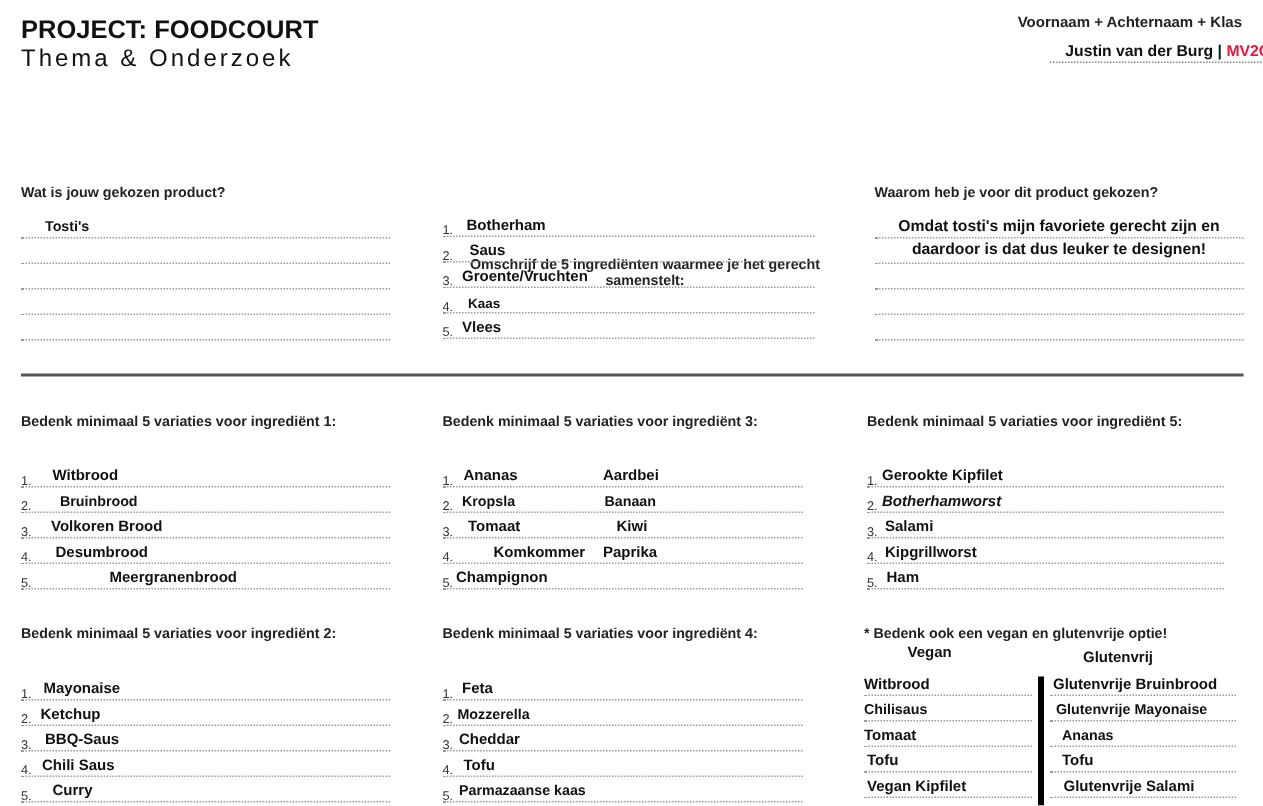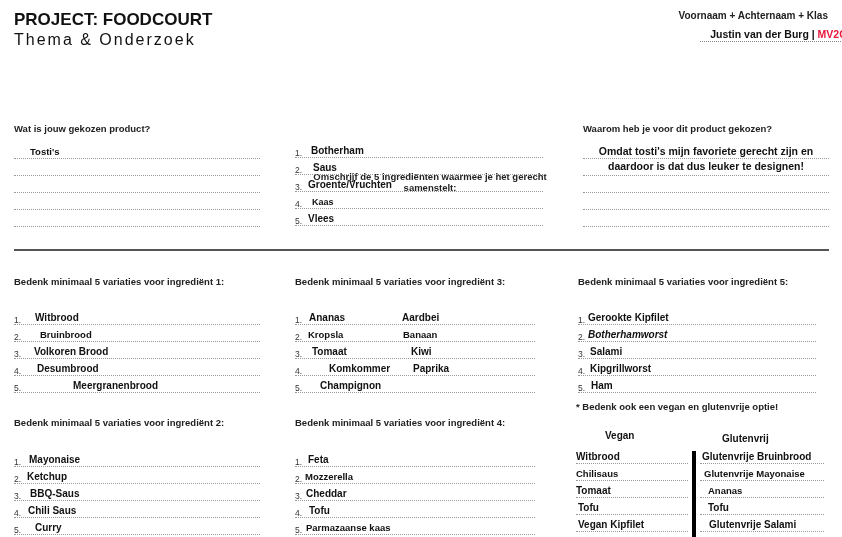--- a/index.html
+++ b/index.html
@@ -110,25 +110,25 @@
     <span class="ans2" style="left:108px; font-size:9.5px;">Banaan</span>
   </div>
 <div class="line" style="left:295px; top:343px; width:240px;">
     <span class="num">3.</span>
     <span class="ans" style="left:17px;">Tomaat</span>
     <span class="ans2" style="left:116px;">Kiwi</span>
   </div>
 <div class="line" style="left:295px; top:360px; width:240px;">
     <span class="num">4.</span>
     <span class="ans" style="left:9px;margin-left:25px;">Komkommer</span>
-    <span class="ans2" style="left:118px;margin-top:32px;">Paprika</span>
+    <span class="ans2" style="left:107px;margin-top:32px;">Paprika</span>
   </div>
 <div class="line" style="left:295px; top:377px; width:240px;">
     <span class="num">5.</span>
-    <span class="ans" style="left:25px;">Champignon</span>
+    <span class="ans" style="left:9px;">Champignon</span>
   </div>
 
 <div class="q-label" style="left:578px; top:276px;">Bedenk minimaal 5 variaties voor ingrediënt 5:</div>
 <div class="line" style="left:578px; top:309px; width:238px;">
     <span class="num">1.</span>
     <span class="ans" style="left:10px;">Gerookte Kipfilet</span>
   </div>
 <div class="line" style="left:578px; top:326px; width:238px;">
     <span class="num">2.</span>
     <span class="ans" style="left:10px;font-style:italic;">Botherhamworst</span>
@@ -183,21 +183,21 @@
   </div>
 <div class="line" style="left:295px; top:502px; width:240px;">
     <span class="num">4.</span>
     <span class="ans" style="left:14px;">Tofu</span>
   </div>
 <div class="line" style="left:295px; top:519px; width:240px;">
     <span class="num">5.</span>
     <span class="ans" style="left:11px; font-size:9.5px;">Parmazaanse kaas</span>
   </div>
 
-<div class="q-label" style="left:576px; top:401px;">* Bedenk ook een vegan en glutenvrije optie!</div>
+<div class="q-label" style="left:576px; top:417px;">* Bedenk ook een vegan en glutenvrije optie!</div>
 <div class="col-head" style="left:605px; top:430px;">Vegan</div>
 <div class="col-head" style="left:722px; top:433px;">Glutenvrij</div>
 
 <div class="line" style="left:576px; top:448px; width:112px;">
     <span class="ans" style="left:0px;">Witbrood</span>
   </div>
 <div class="line" style="left:576px; top:465px; width:112px;">
     <span class="ans" style="left:0px; font-size:9.5px;">Chilisaus</span>
   </div>
 <div class="line" style="left:576px; top:482px; width:112px;">

